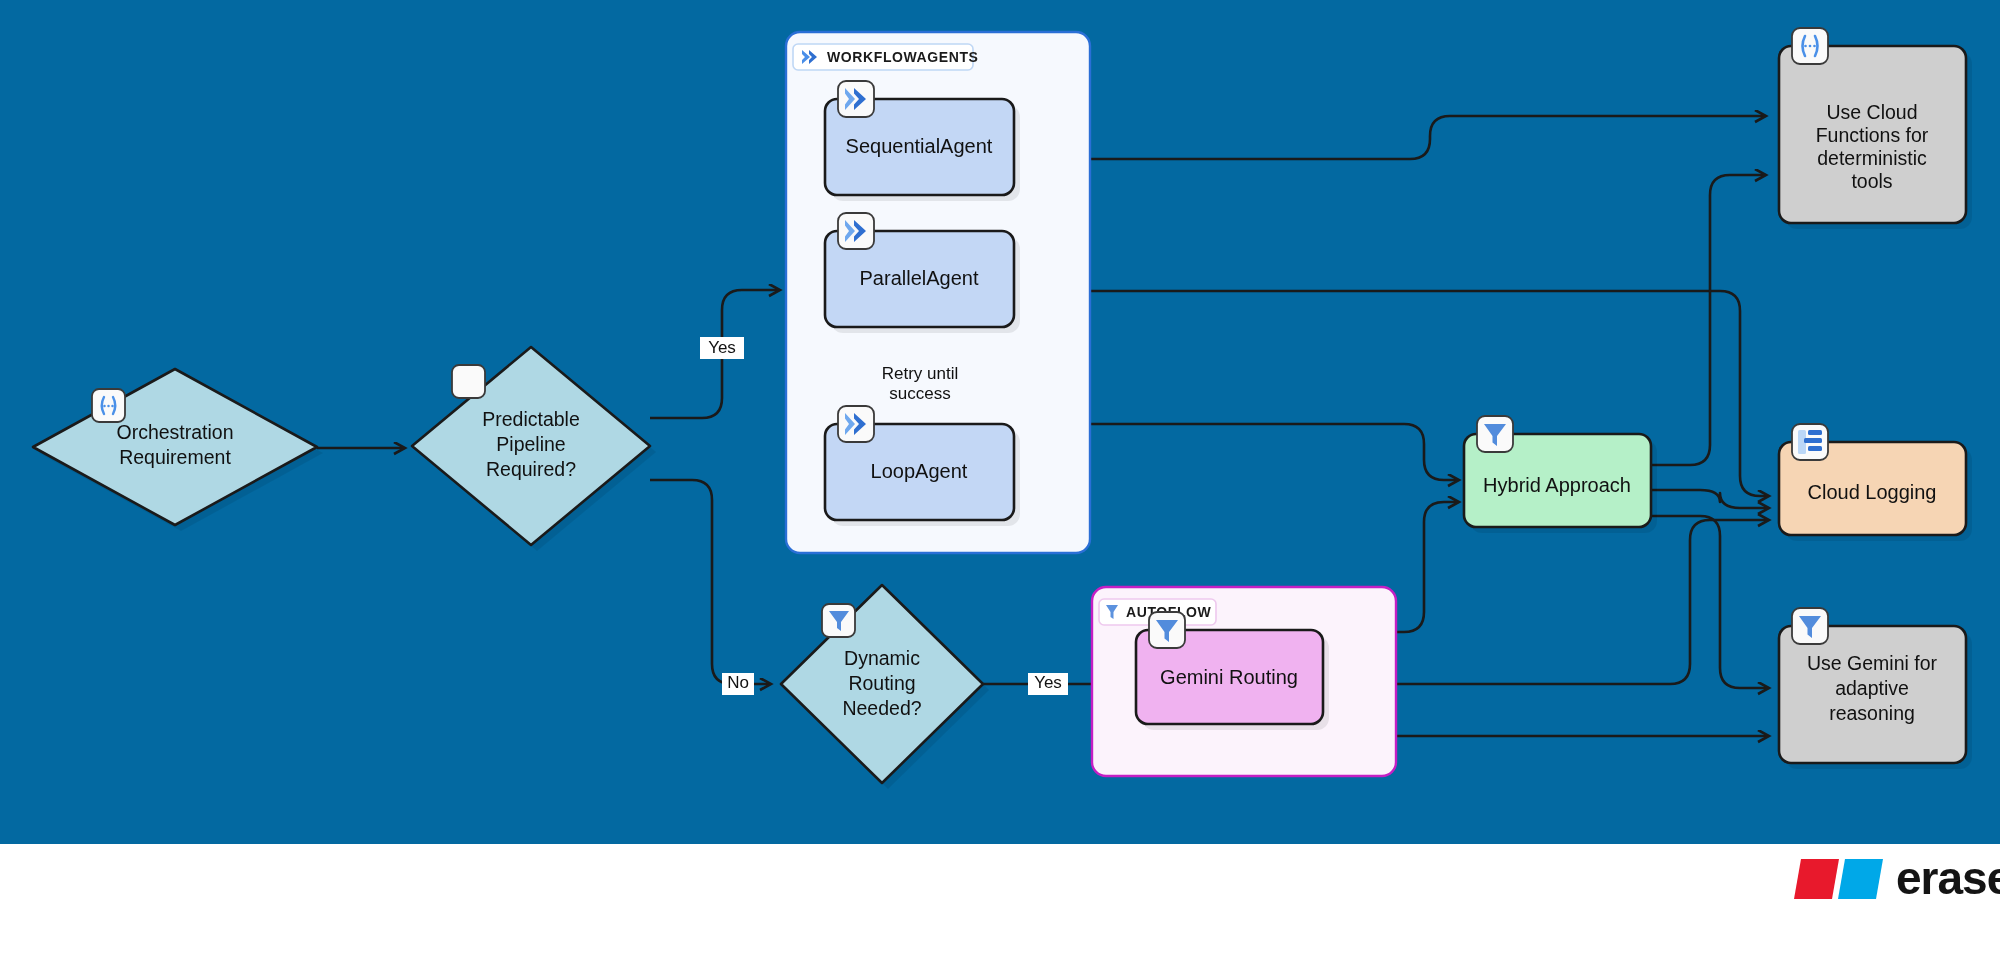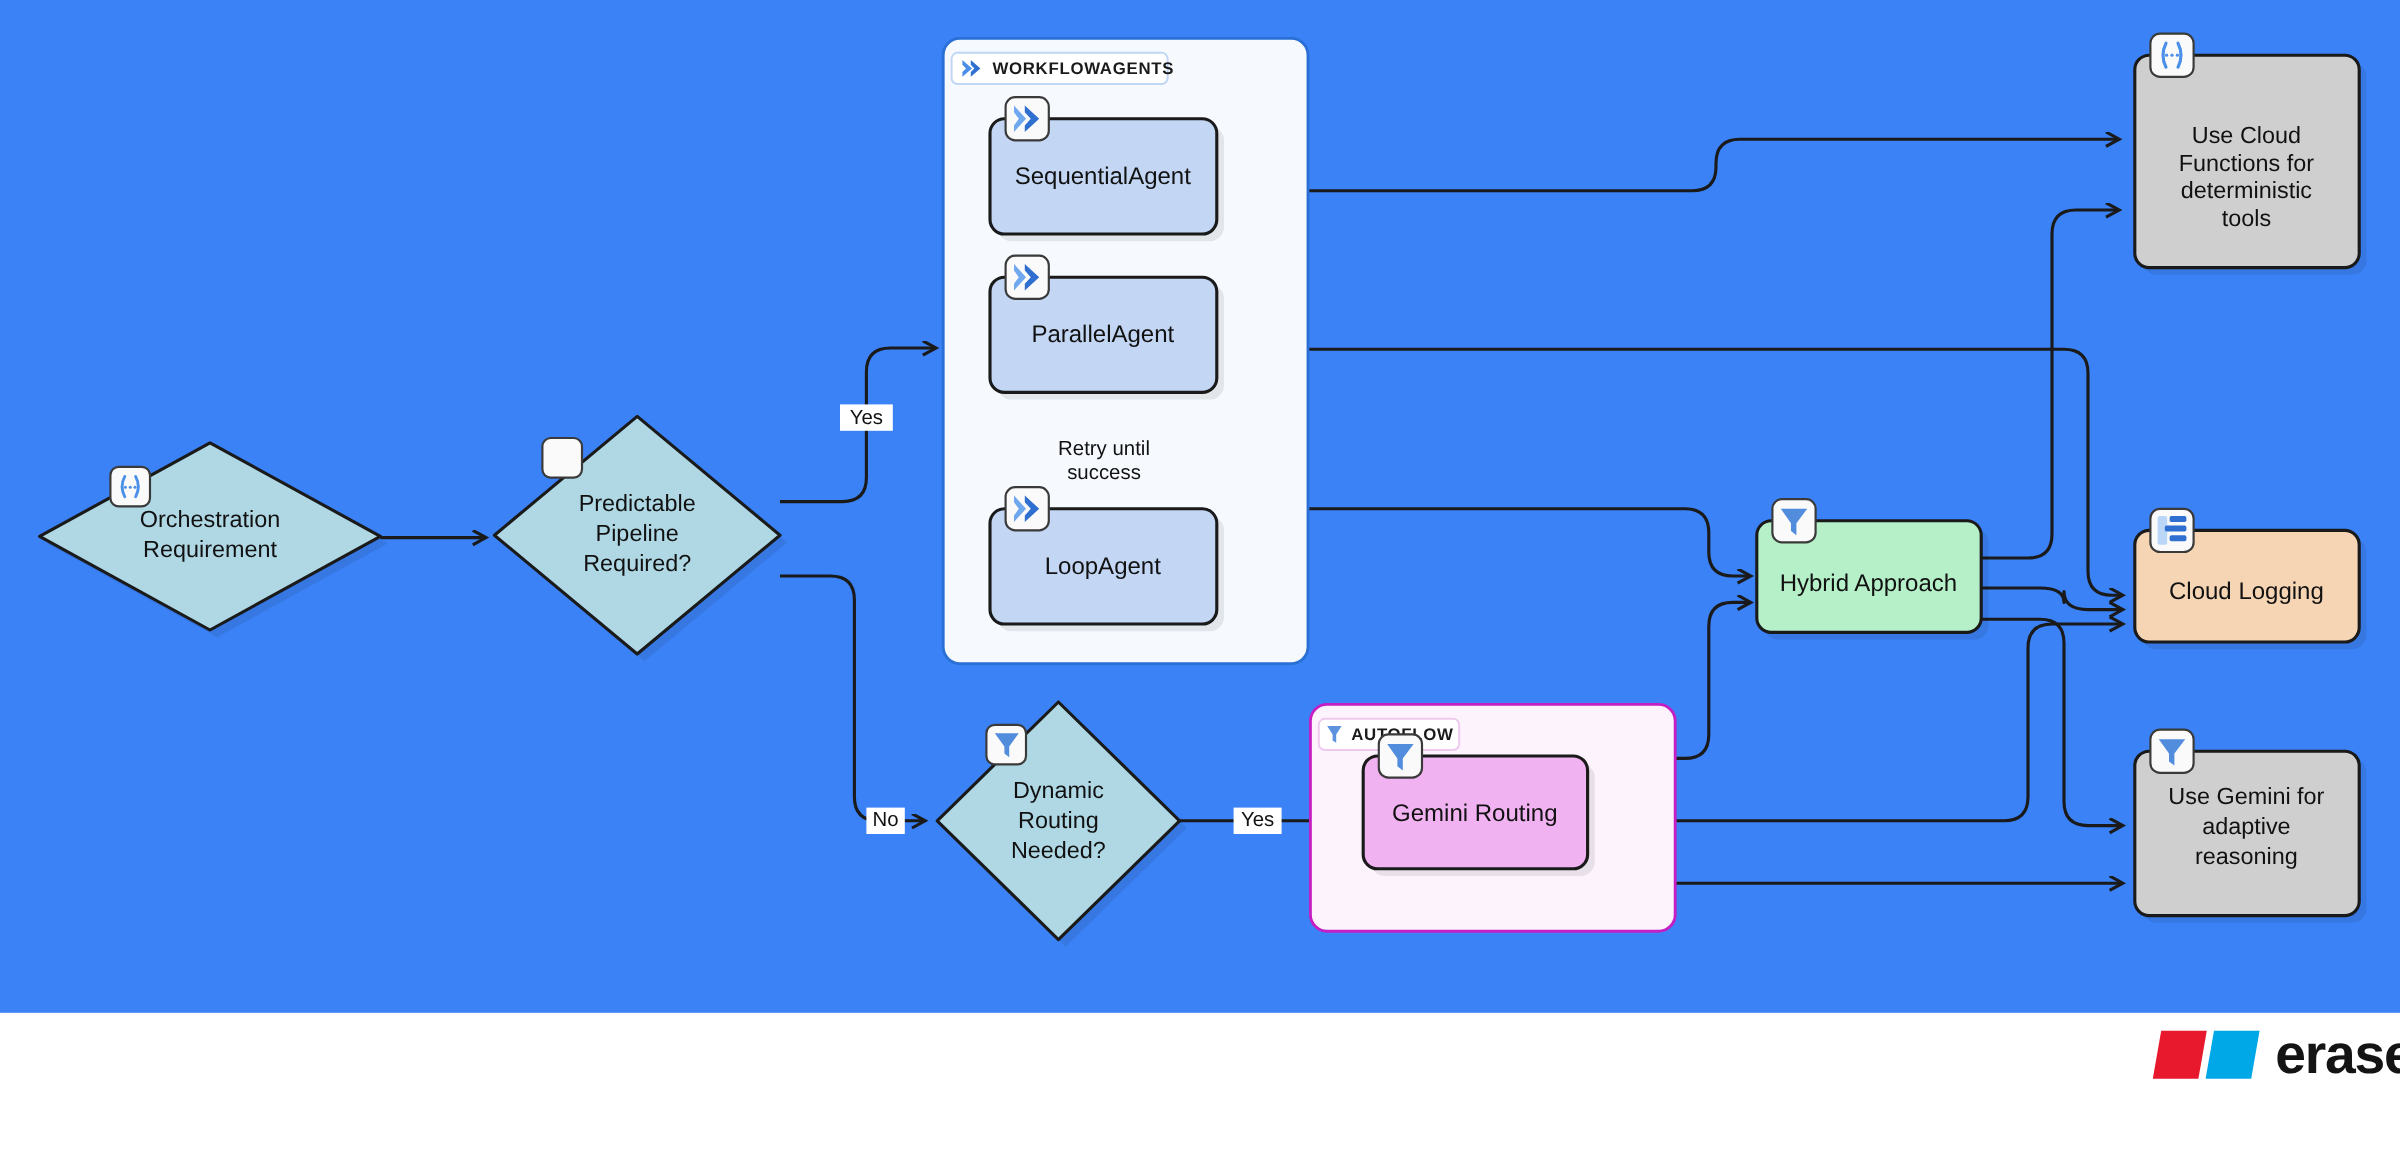--- a/index.html
+++ b/index.html
@@ -1,17 +1,17 @@
 <!DOCTYPE html>
 <html><head>
 <meta charset="utf-8">
 <style>
   html,body{margin:0;padding:0;background:#ffffff;}
   body{width:2000px;height:977px;overflow:hidden;font-family:"Liberation Sans",sans-serif;}
-  #stage{position:relative;width:2000px;height:844px;background:#3b82f6;}
+  #stage{position:relative;width:2000px;height:844px;background:#0369a1;}
   svg.layer{position:absolute;left:0;top:0;width:2000px;height:977px;overflow:visible;}
   .node-text{font-family:"Liberation Sans",sans-serif;fill:#111111;text-anchor:middle;dominant-baseline:middle;}
   .edge-label{font-family:"Liberation Sans",sans-serif;font-size:17px;fill:#111111;text-anchor:middle;dominant-baseline:middle;}
   .grp-label{font-family:"Liberation Sans",sans-serif;font-size:14px;font-weight:bold;letter-spacing:0.6px;fill:#1a1a1a;dominant-baseline:middle;}
   .edge{fill:none;stroke:#1a1a1a;stroke-width:2.6;stroke-linejoin:round;stroke-linecap:butt;}
   .shadow{fill:#00000014;}
   .logo-text{font-family:"Liberation Sans",sans-serif;font-size:46px;font-weight:bold;fill:#141414;letter-spacing:-1px;}
 </style>
 </head>
 <body>

